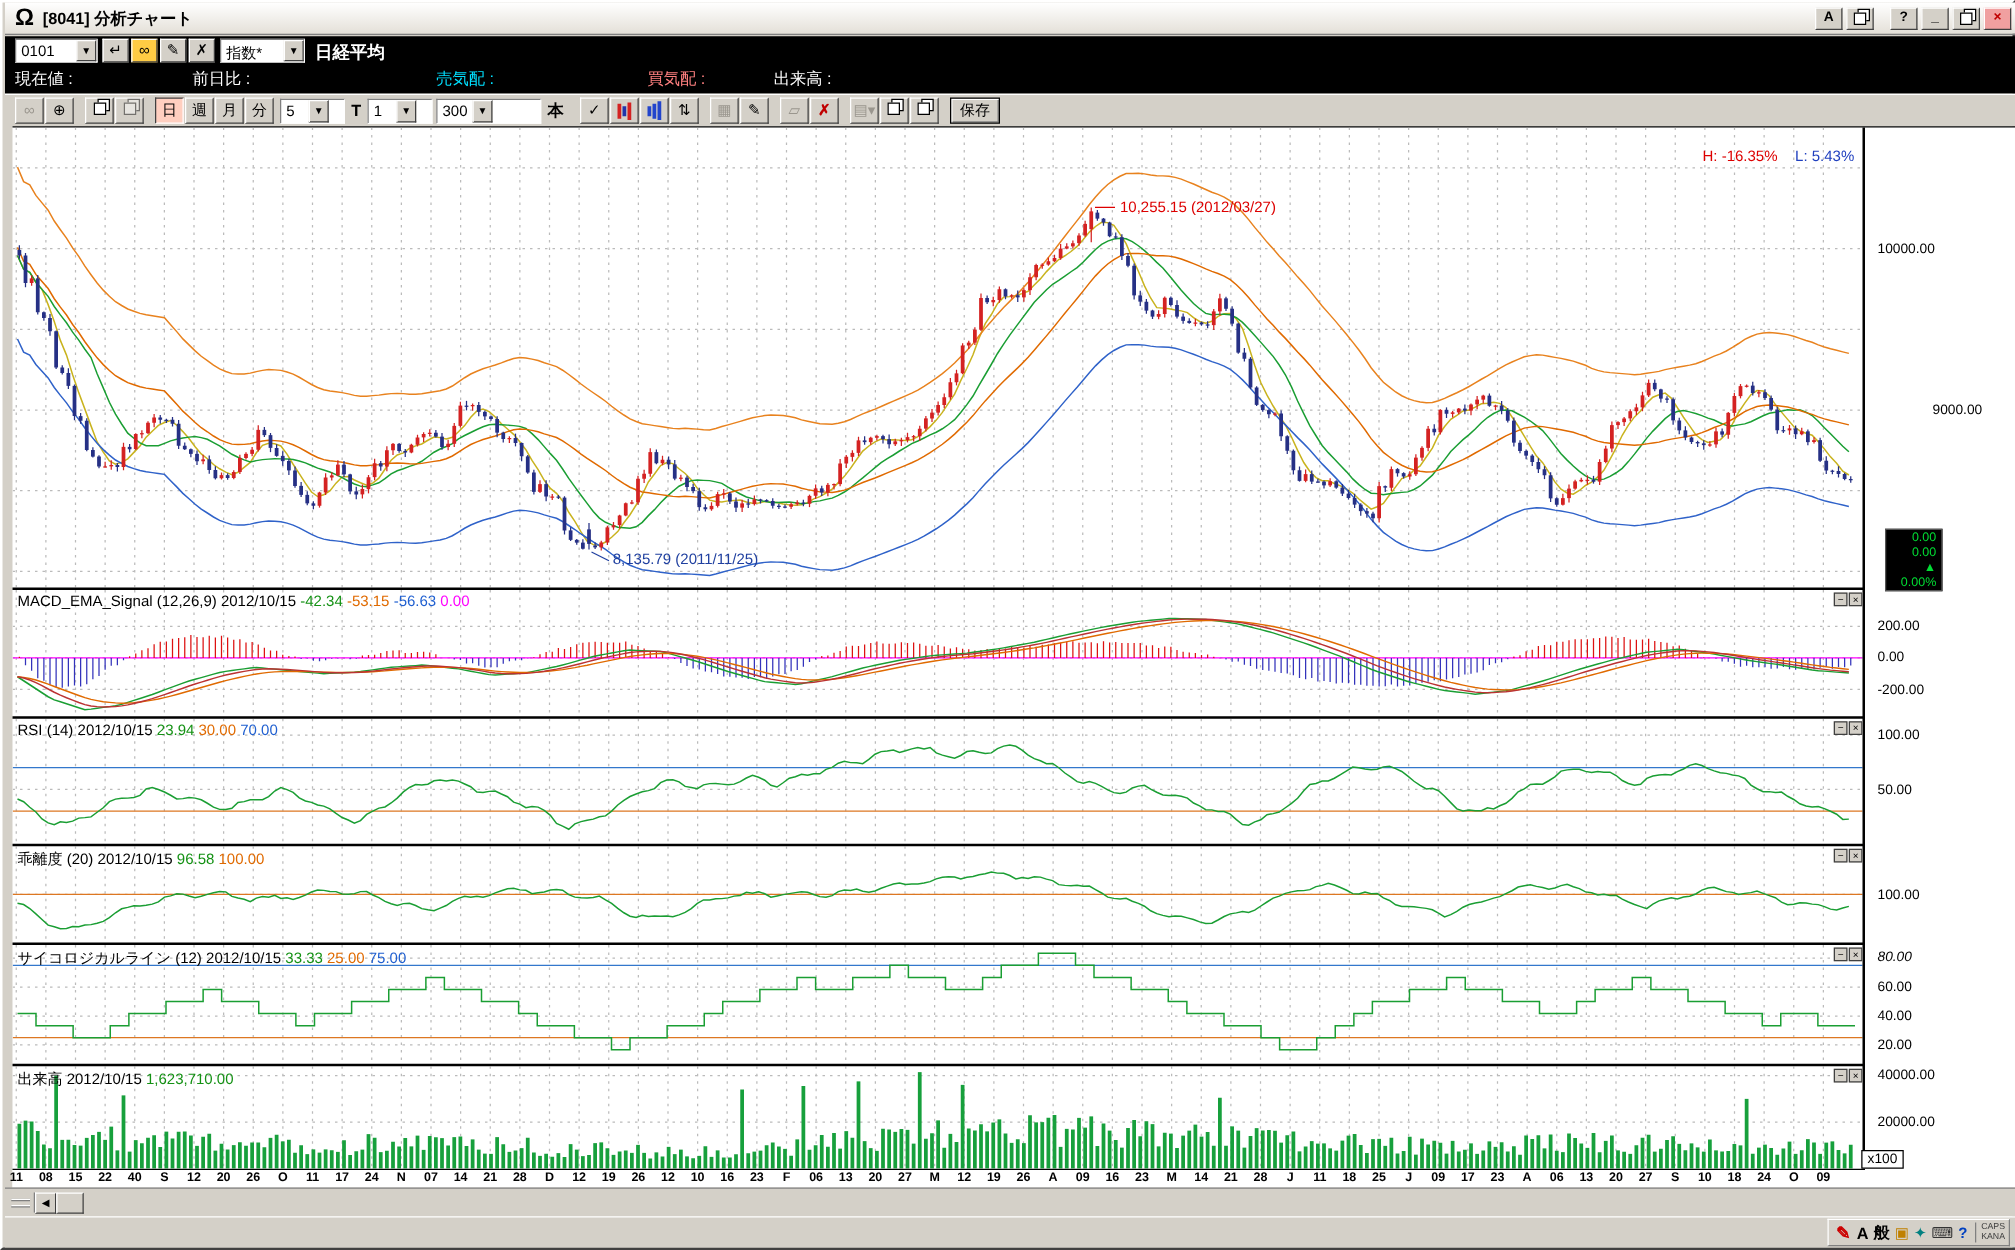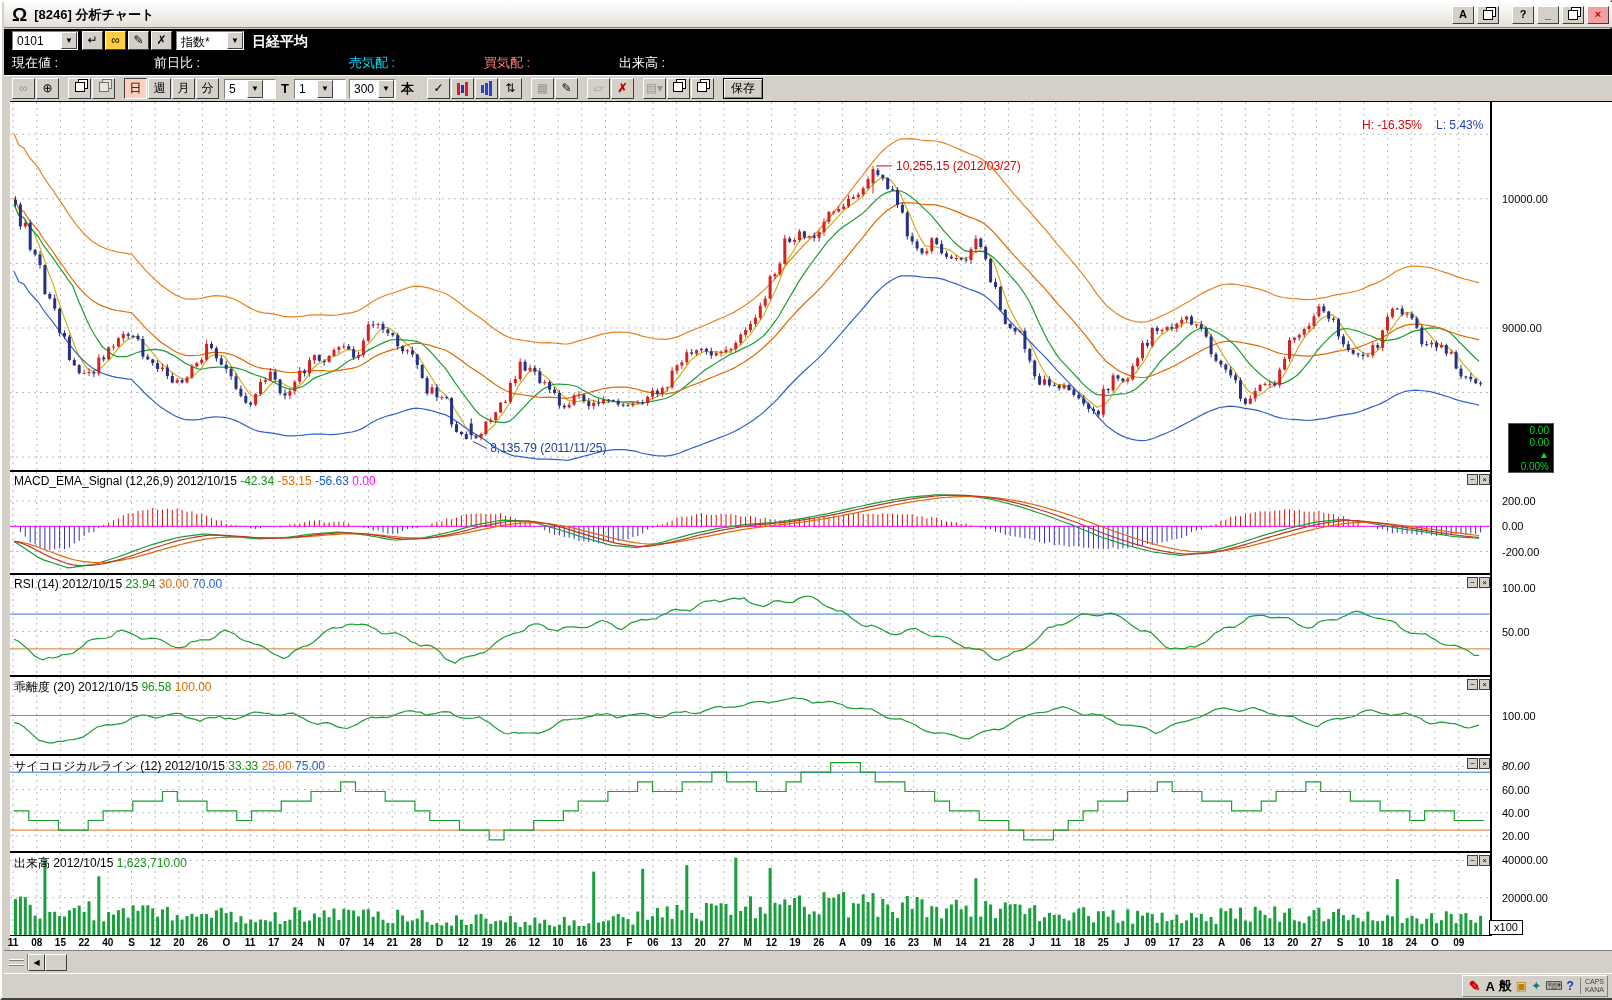--- a/index.html
+++ b/index.html
@@ -18,21 +18,21 @@
 .brow1{position:absolute;left:0;top:2px;height:21px;width:100%;}
 .brow2{position:absolute;left:0;top:25px;height:19px;width:100%;}
 .combo{position:absolute;display:flex;height:19px;background:#fff;border:1px solid;border-color:#808080 #fff #fff #808080;}
 .combo .val{font-size:12px;color:#000;padding:2px 4px;flex:1;white-space:nowrap;}
 .combo .arrow{width:16px;background:#d4d0c8;border:1px solid;border-color:#fff #404040 #404040 #fff;font-size:8px;color:#000;text-align:center;line-height:16px;}
 .bbtn{position:absolute;width:21px;height:19px;background:#d4d0c8;border:1px solid;border-color:#fff #404040 #404040 #fff;font-size:12px;text-align:center;line-height:16px;color:#000;}
 .bbtn.yellow{background:#ffcc44;}
 .sym-name{position:absolute;left:248px;top:2px;color:#fff;font-size:14px;font-weight:bold;}
 .blabel{position:absolute;color:#fff;font-size:13px;white-space:nowrap;}
 .blabel.cyan{color:#00e0ff;}
-.blabel.salmon{color:#ff8080;}
+.blabel.salmon{color:#ff8080;margin-left:34px;}
 
 .toolbar{position:absolute;left:2px;top:73px;width:1608px;height:26px;background:#d4d0c8;border-top:1px solid #fff;display:flex;align-items:center;padding-left:8px;}
 .tbtn{width:23px;height:21px;background:#d4d0c8;border:1px solid;border-color:#fff #404040 #404040 #fff;font-size:12px;text-align:center;line-height:18px;color:#000;margin-right:1px;flex:none;}
 .tbtn.active{background:#ffcfc0;border-color:#404040 #fff #fff #404040;}
 .tbtn.disabled{color:#9a968e;}
 .tsep{width:8px;flex:none;}
 .tcombo{position:relative;display:flex;height:20px;background:#fff;border:1px solid;border-color:#808080 #fff #fff #808080;margin-right:3px;flex:none;}
 .tcombo .val{font-size:12px;color:#000;padding:2px 4px;min-width:22px;}
 .tcombo .arrow{width:16px;background:#d4d0c8;border:1px solid;border-color:#fff #404040 #404040 #fff;font-size:8px;text-align:center;line-height:16px;}
 .tlabel{font-size:13px;font-weight:bold;color:#000;margin:0 5px 0 2px;flex:none;}
@@ -70,21 +70,21 @@
 .ime .ic.gold{color:#c08000;} .ime .ic.teal{color:#008080;} .ime .ic.blue{color:#0040c0;font-weight:bold;}
 .ime .locks{font-size:7px;line-height:8px;color:#404040;margin-left:4px;border-left:1px solid #808080;padding-left:4px;}
 </style>
 </head>
 <body>
 
 <div id="root">
 
   <div class="titlebar">
     <span class="app-icon">Ω</span>
-    <span class="title-text">[8246] 分析チャート</span>
+    <span class="title-text">[8041] 分析チャート</span>
     <span class="tb-spacer"></span>
     <div class="tbwin">A</div>
     <div class="tbwin"><span class="mini-pages"></span></div>
     <span style="width:10px"></span>
     <div class="tbwin">?</div>
     <div class="tbwin">_</div>
     <div class="tbwin"><span class="mini-pages"></span></div>
     <div class="tbwin close">×</div>
   </div>
 
@@ -126,21 +126,21 @@
     <div class="tbtn">分</div>
     <div class="tcombo" style="margin-left:4px;width:52px">
         <span class="val">5</span>
         <span class="arrow">▼</span>
       </div>
     <span class="tlabel">T</span>
     <div class="tcombo" style="width:52px">
         <span class="val">1</span>
         <span class="arrow">▼</span>
       </div>
-    <div class="tcombo" style="width:47px">
+    <div class="tcombo" style="width:84px">
         <span class="val">300</span>
         <span class="arrow">▼</span>
       </div>
     <span class="tlabel">本</span>
     <span class="tsep"></span>
     <div class="tbtn">✓</div>
     <div class="tbtn"><span class="cbar" style="height:12px;background:#d42222"></span><span class="cbar" style="height:8px;background:#2233aa"></span><span class="cbar" style="height:14px;background:#d42222"></span></div>
     <div class="tbtn"><span class="cbar" style="height:8px;background:#2244cc"></span><span class="cbar" style="height:12px;background:#2244cc"></span><span class="cbar" style="height:15px;background:#2244cc"></span></div>
     <div class="tbtn">⇅</div>
     <span class="tsep"></span>
@@ -1865,21 +1865,21 @@
       <span class="g">1,623,710.00</span>
     </div>
     <div class="pctl" style="top:753px">
         <span>−</span>
         <span>×</span>
       </div>
 
     <div class="x100-box">x100</div>
     <div class="axis-col" id="axis-col">
         <div class="axis-label" style="top: 90.8421px;">10000.00</div>
-        <div class="axis-label" style="top: 219.965px;">9000.00</div>
+        <div class="axis-label" style="top: 219.965px; margin-left: 44px;">9000.00</div>
         <div class="axis-label" style="top: 393.038px;">200.00</div>
         <div class="axis-label" style="top: 418.288px;">0.00</div>
         <div class="axis-label" style="top: 443.538px;">-200.00</div>
         <div class="axis-label" style="top: 480.043px;">100.00</div>
         <div class="axis-label" style="top: 523.522px;">50.00</div>
         <div class="axis-label" style="top: 607.5px;">100.00</div>
         <div class="axis-label" style="top: 658.427px; font-style: italic;">80.00</div>
         <div class="axis-label" style="top: 681.598px;">60.00</div>
         <div class="axis-label" style="top: 704.768px;">40.00</div>
         <div class="axis-label" style="top: 727.939px;">20.00</div>

